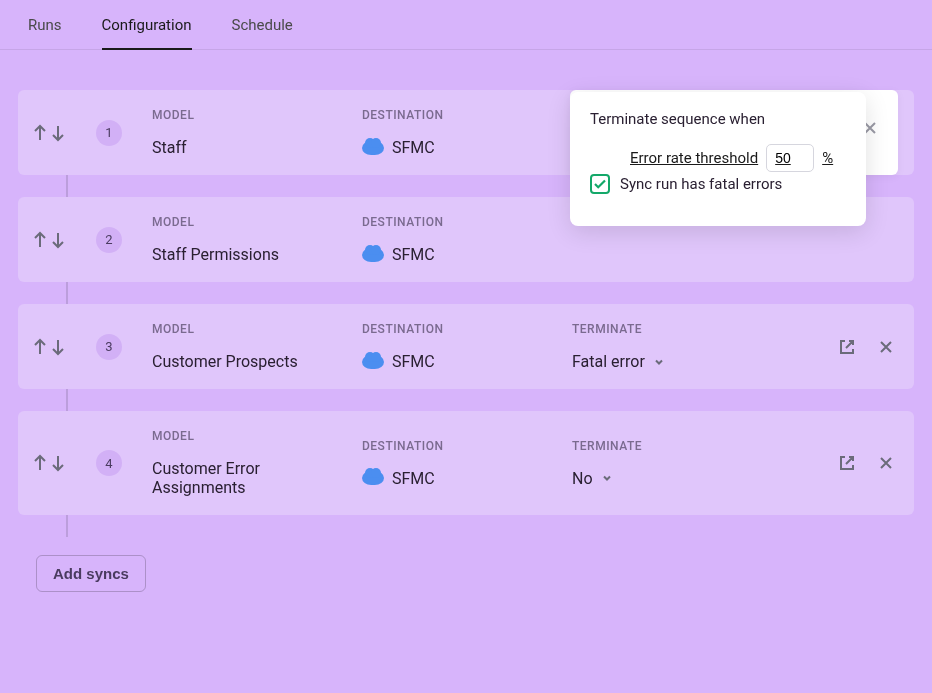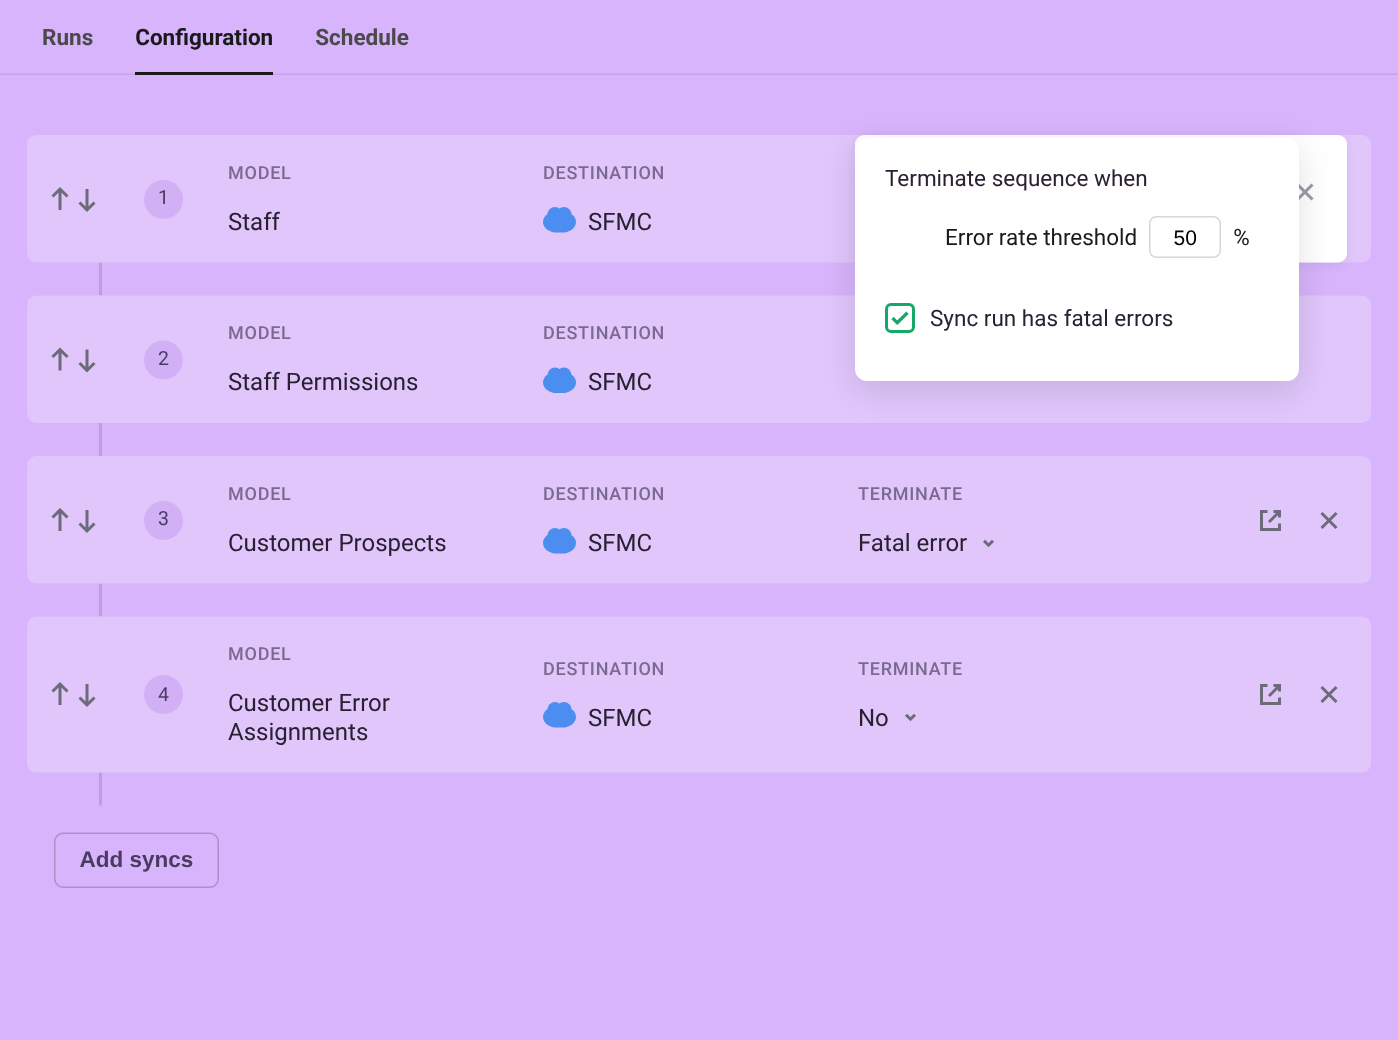--- a/index.html
+++ b/index.html
@@ -6,24 +6,23 @@
   body {
     font-family: -apple-system, BlinkMacSystemFont, "Segoe UI", Roboto, sans-serif;
     background: #d7b4fb;
     width: 932px;
     height: 693px;
     overflow: hidden;
     color: #1a1a1a;
   }
   .tabs {
     display: flex;
-    gap: 28px;
+    gap: 40px;
     padding: 16px 28px 0 28px;
     border-bottom: 1px solid rgba(0,0,0,0.08);
-    font-weight: bold;
   }
   .tab {
     padding-bottom: 14px;
     font-size: 15px;
     color: #4a4a4a;
     cursor: pointer;
   }
   .tab.active {
     color: #1a1a1a;
     border-bottom: 2px solid #1a1a1a;
@@ -178,30 +177,31 @@
     justify-content: center;
     flex-shrink: 0;
     cursor: pointer;
   }
   .checkbox svg { display:block; }
   .threshold {
     display: flex;
     align-items: center;
     gap: 8px;
     margin-left: 40px;
-    margin-bottom: 30px;
+    margin-bottom: 2px;
     font-size: 15px;
+    text-decoration: underline;
   }
   .threshold input {
     width: 48px;
     padding: 5px 8px;
     border: 1px solid #d6d6de;
     border-radius: 5px;
     font-size: 14px;
-    text-align: center;
+    text-align: left;
   }
   
   .row-wrap-1 {
     position: relative;
   }
   .white-card {
     position: absolute;
     left: 552px;
     right: 16px;
     top: 0;

